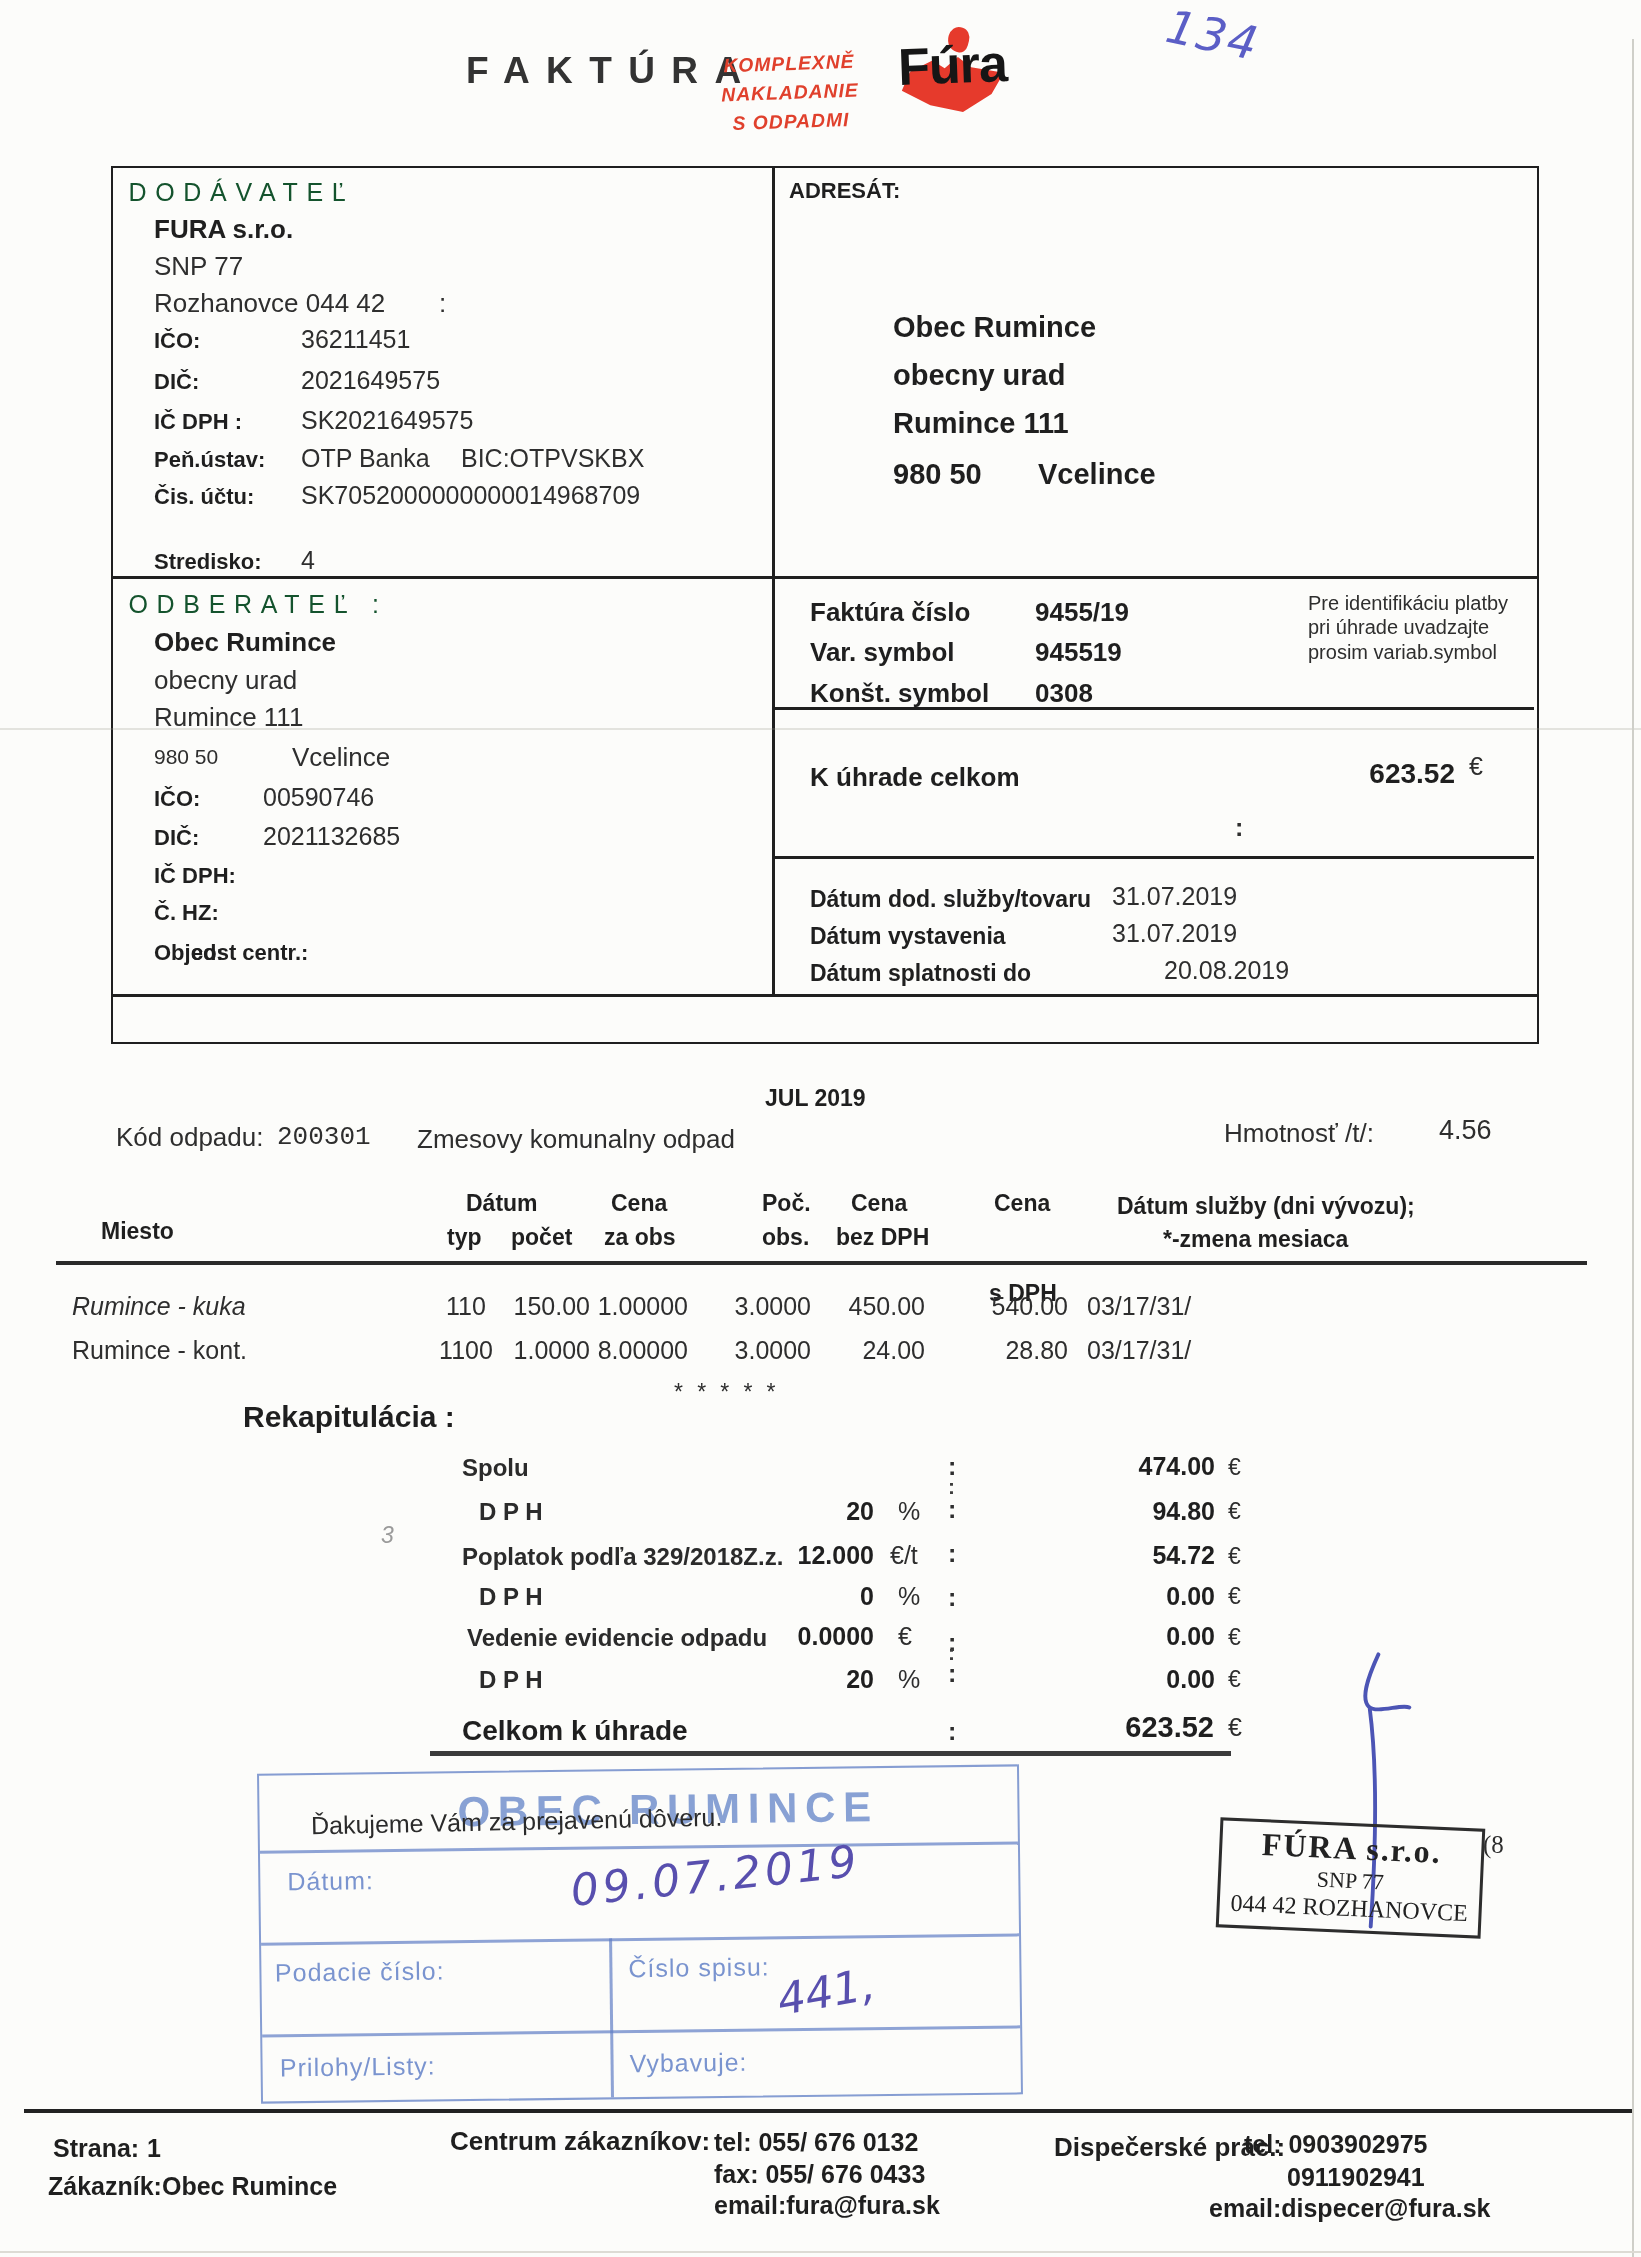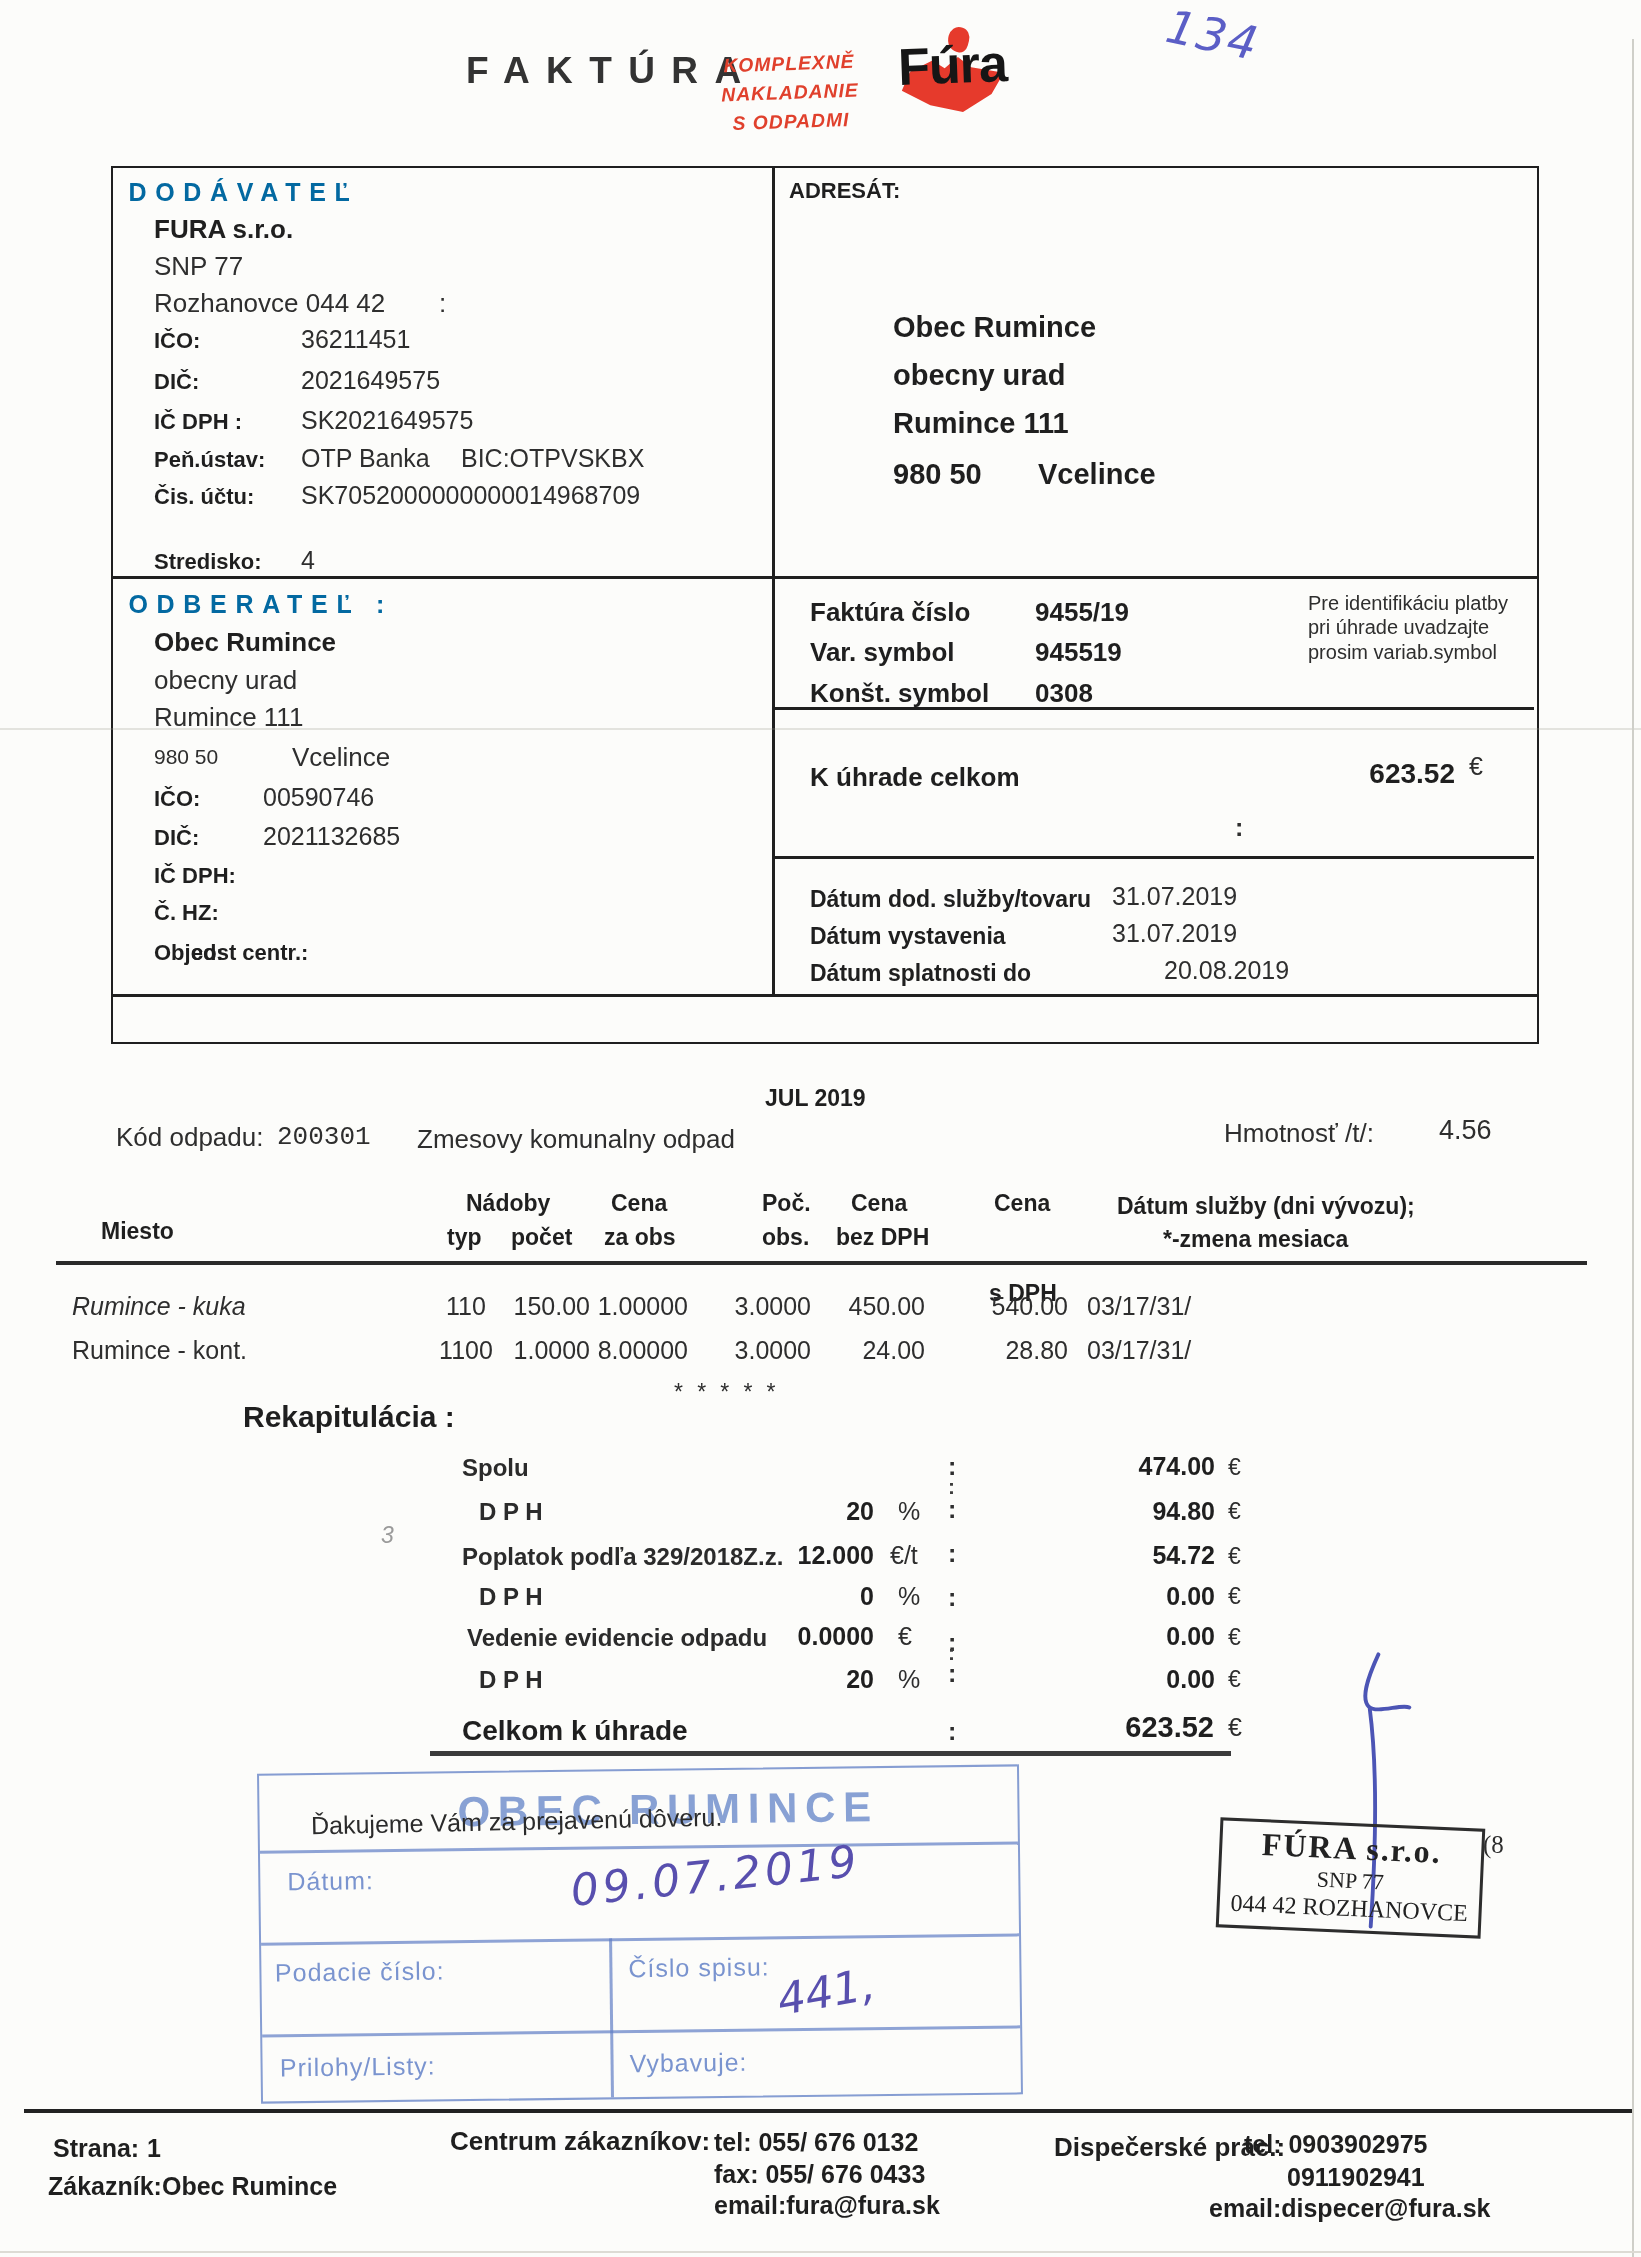--- a/index.html
+++ b/index.html
@@ -24,21 +24,21 @@
   #logo .blob{position:absolute;left:5.8px;top:31px;width:102px;height:56px;background:#e63a2c;
       clip-path:polygon(8% 28%,30% 8%,42% 22%,55% 2%,68% 20%,100% 30%,88% 68%,60% 100%,28% 88%,0 62%);}
   #logo .blob2{position:absolute;left:52px;top:1.9px;width:21px;height:25px;background:#e63a2c;
       border-radius:50% 50% 40% 60%;transform:rotate(15deg);}
   #logo .brand{position:absolute;left:1.9px;top:9.7px;font-size:52px;font-weight:900;color:#161616;
       letter-spacing:-1px;transform:rotate(-2deg);}
   
   #main-box{left:111px;top:166px;width:1424px;height:874px;border:2.9px solid #1f1f1f;}
   .hline{position:absolute;background:#1f1f1f;height:2.9px;}
   .vline{position:absolute;background:#1f1f1f;width:2.9px;}
-  .ls-head{letter-spacing:8.7px;font-weight:700;font-size:25px;color:#0369a1;}
+  .ls-head{letter-spacing:8.7px;font-weight:400;font-size:25px;color:#14532d;}
   
   .num{font-size:25px;}
   
   .recap-label{font-weight:700;font-size:24px;color:#2b2b2b;}
   
   #obec-stamp{left:259px;top:1769px;width:758px;height:326px;transform:rotate(-0.7deg);
       border:2.9px solid rgba(95,125,196,0.75);}
   .stamp-h{position:absolute;left:0;width:100%;height:2.9px;background:rgba(95,125,196,0.7);}
   .stamp-v{position:absolute;width:2.9px;background:rgba(95,125,196,0.7);}
   .stamp-label{position:absolute;color:#7a94cf;font-size:25px;letter-spacing:1px;}
@@ -147,21 +147,21 @@
   </div>
 
   <div class="abs t24 b ink" style="left:765px;top:1085px;">JUL 2019</div>
   <div class="abs t27" style="left:116px;top:1122px;">Kód odpadu:</div>
   <div class="abs t27" style="left:277px;top:1122px;font-family:Liberation Mono, monospace;">200301</div>
   <div class="abs t27" style="left:417px;top:1124px;">Zmesovy komunalny odpad</div>
   <div class="abs t27" style="left:1224px;top:1118px;">Hmotnosť /t/:</div>
   <div class="abs t28" style="left:1439px;top:1115px;">4.56</div>
 
   <div class="abs t24 b ink" style="left:101px;top:1218px;">Miesto</div>
-  <div class="abs t24 b ink" style="left:466px;top:1190px;">Nádoby</div>
+  <div class="abs t24 b ink" style="left:466px;top:1190px;">Dátum</div>
   <div class="abs t24 b ink" style="left:447px;top:1224px;">typ</div>
   <div class="abs t24 b ink" style="left:511px;top:1224px;">počet</div>
   <div class="abs t24 b ink" style="left:611px;top:1190px;">Cena</div>
   <div class="abs t24 b ink" style="left:604px;top:1224px;">za obs</div>
   <div class="abs t24 b ink" style="left:762px;top:1190px;">Poč.</div>
   <div class="abs t24 b ink" style="left:762px;top:1224px;">obs.</div>
   <div class="abs t24 b ink" style="left:851px;top:1190px;">Cena</div>
   <div class="abs t24 b ink" style="left:836px;top:1224px;">bez DPH</div>
   <div class="abs t24 b ink" style="left:994px;top:1190px;">Cena</div>
   <div class="abs t24 b ink" style="left:989px;top:1280px;">s DPH</div>

